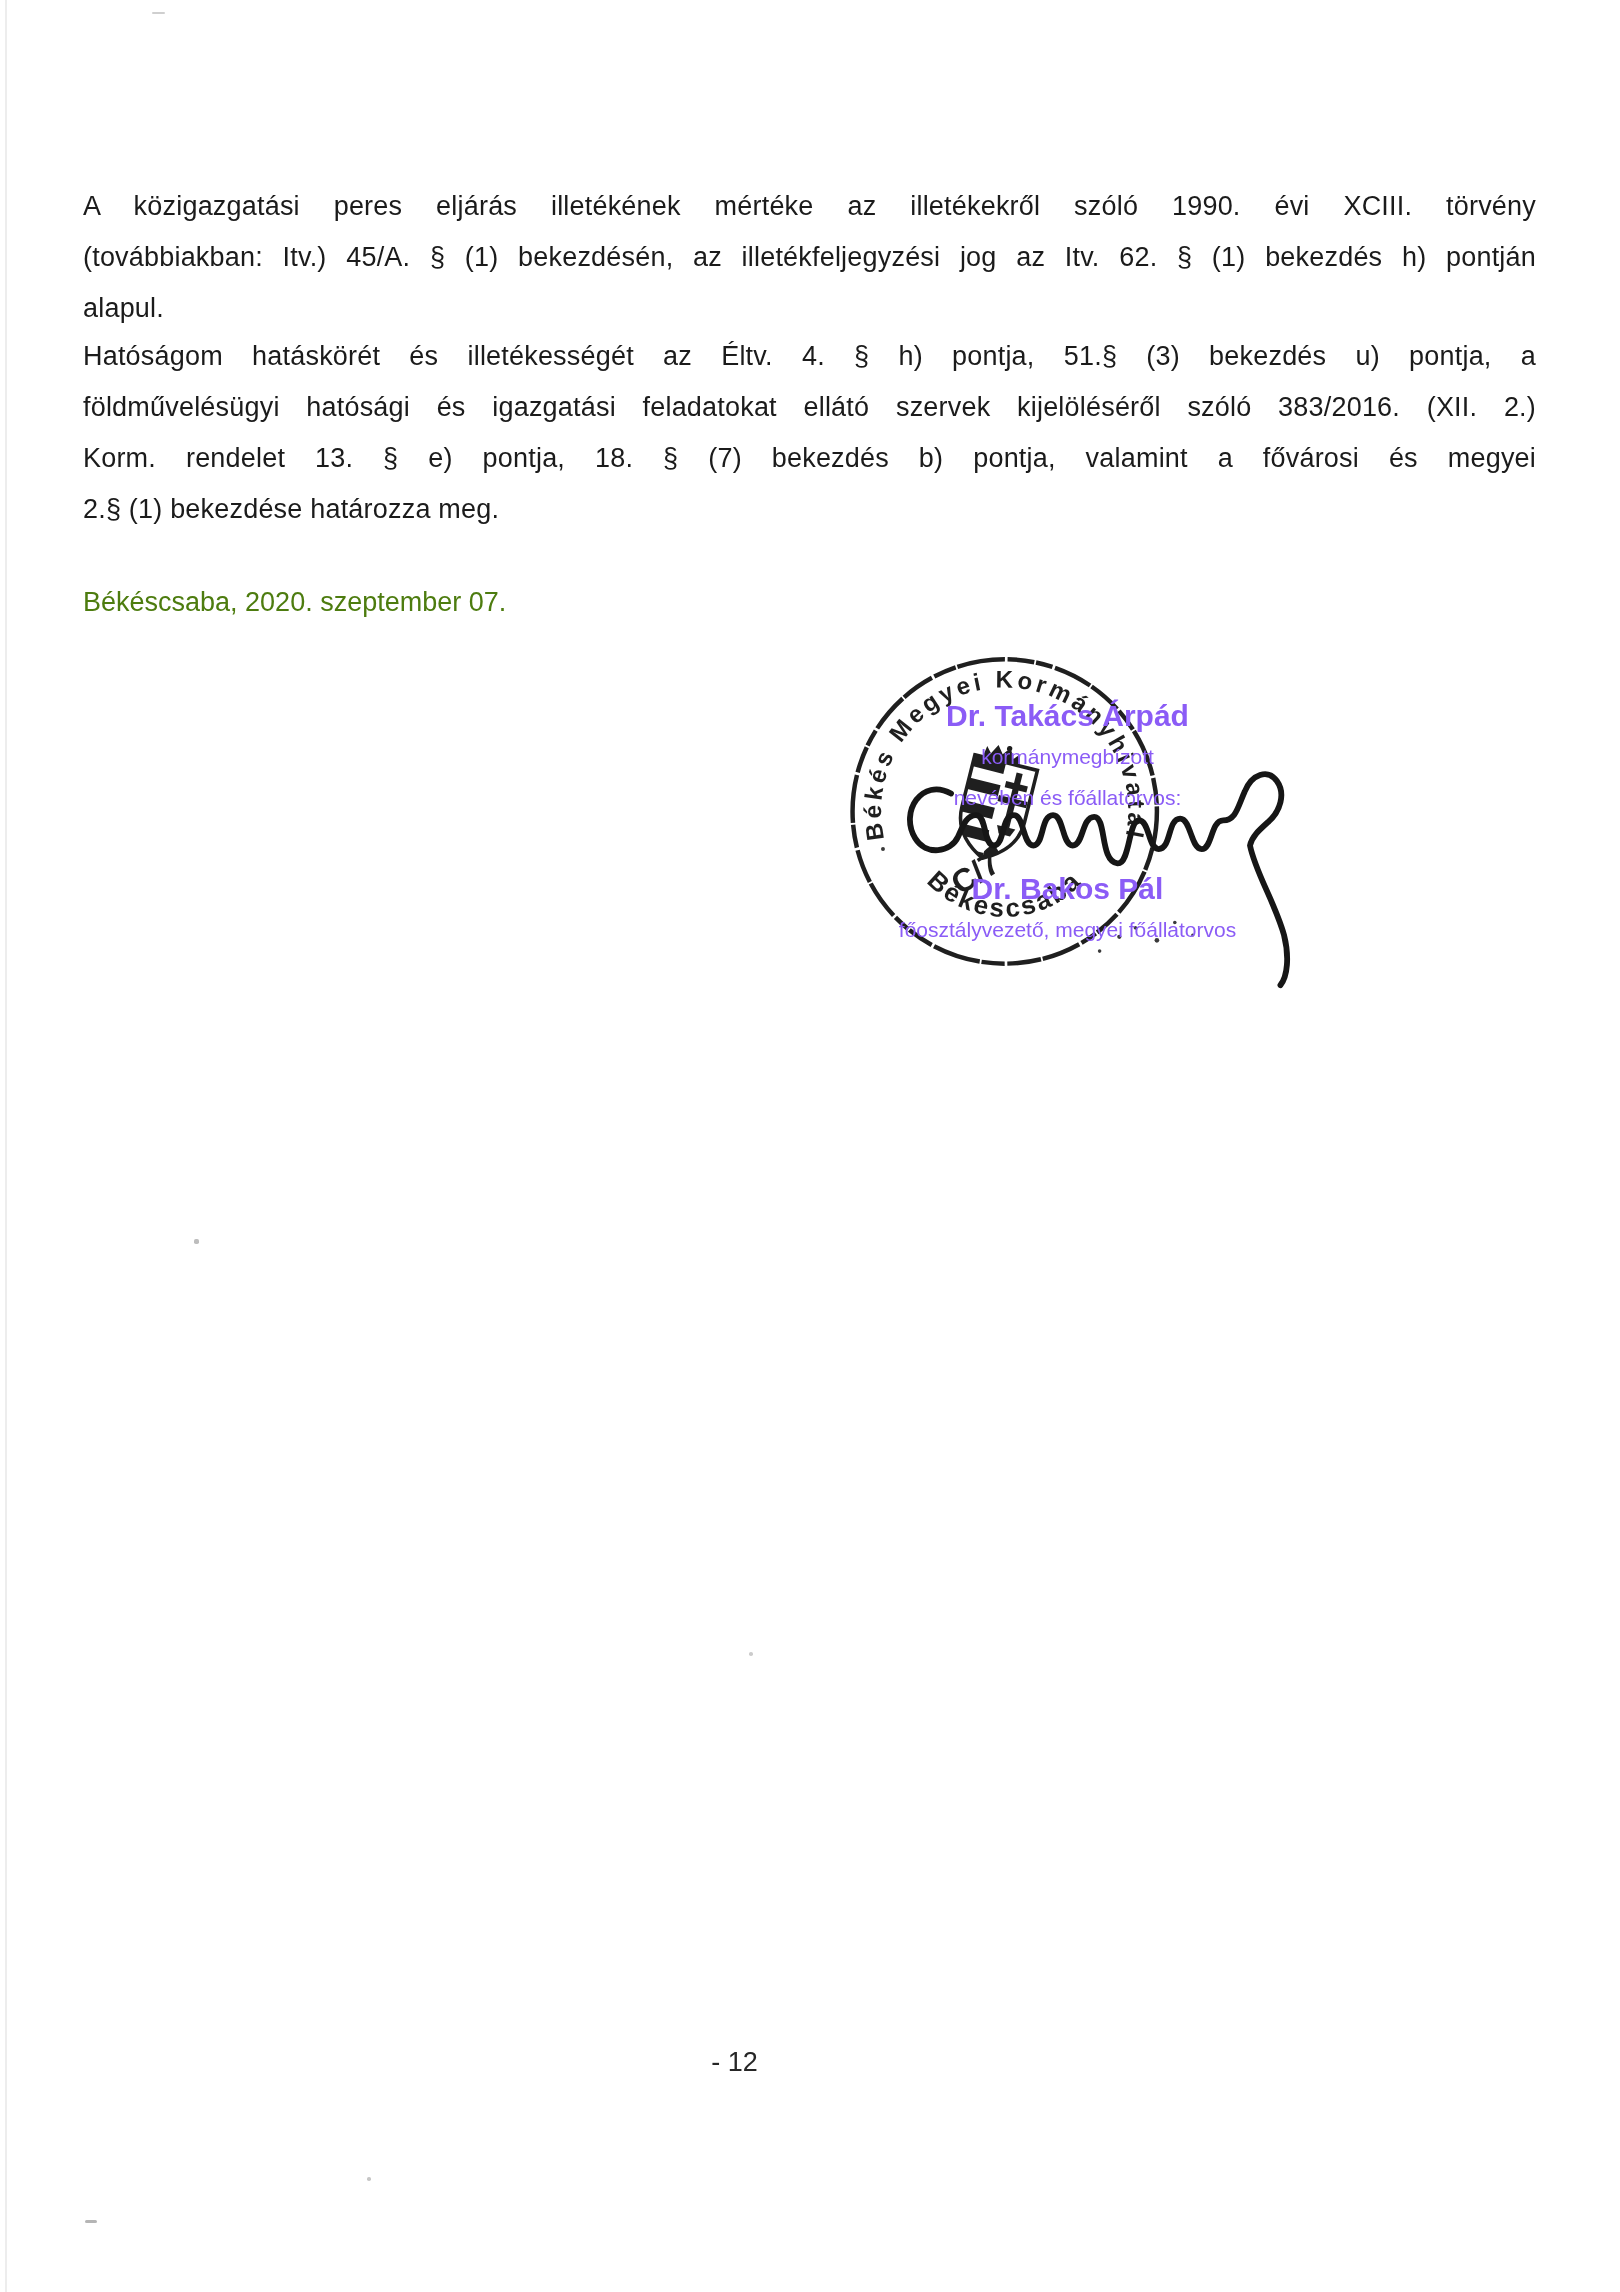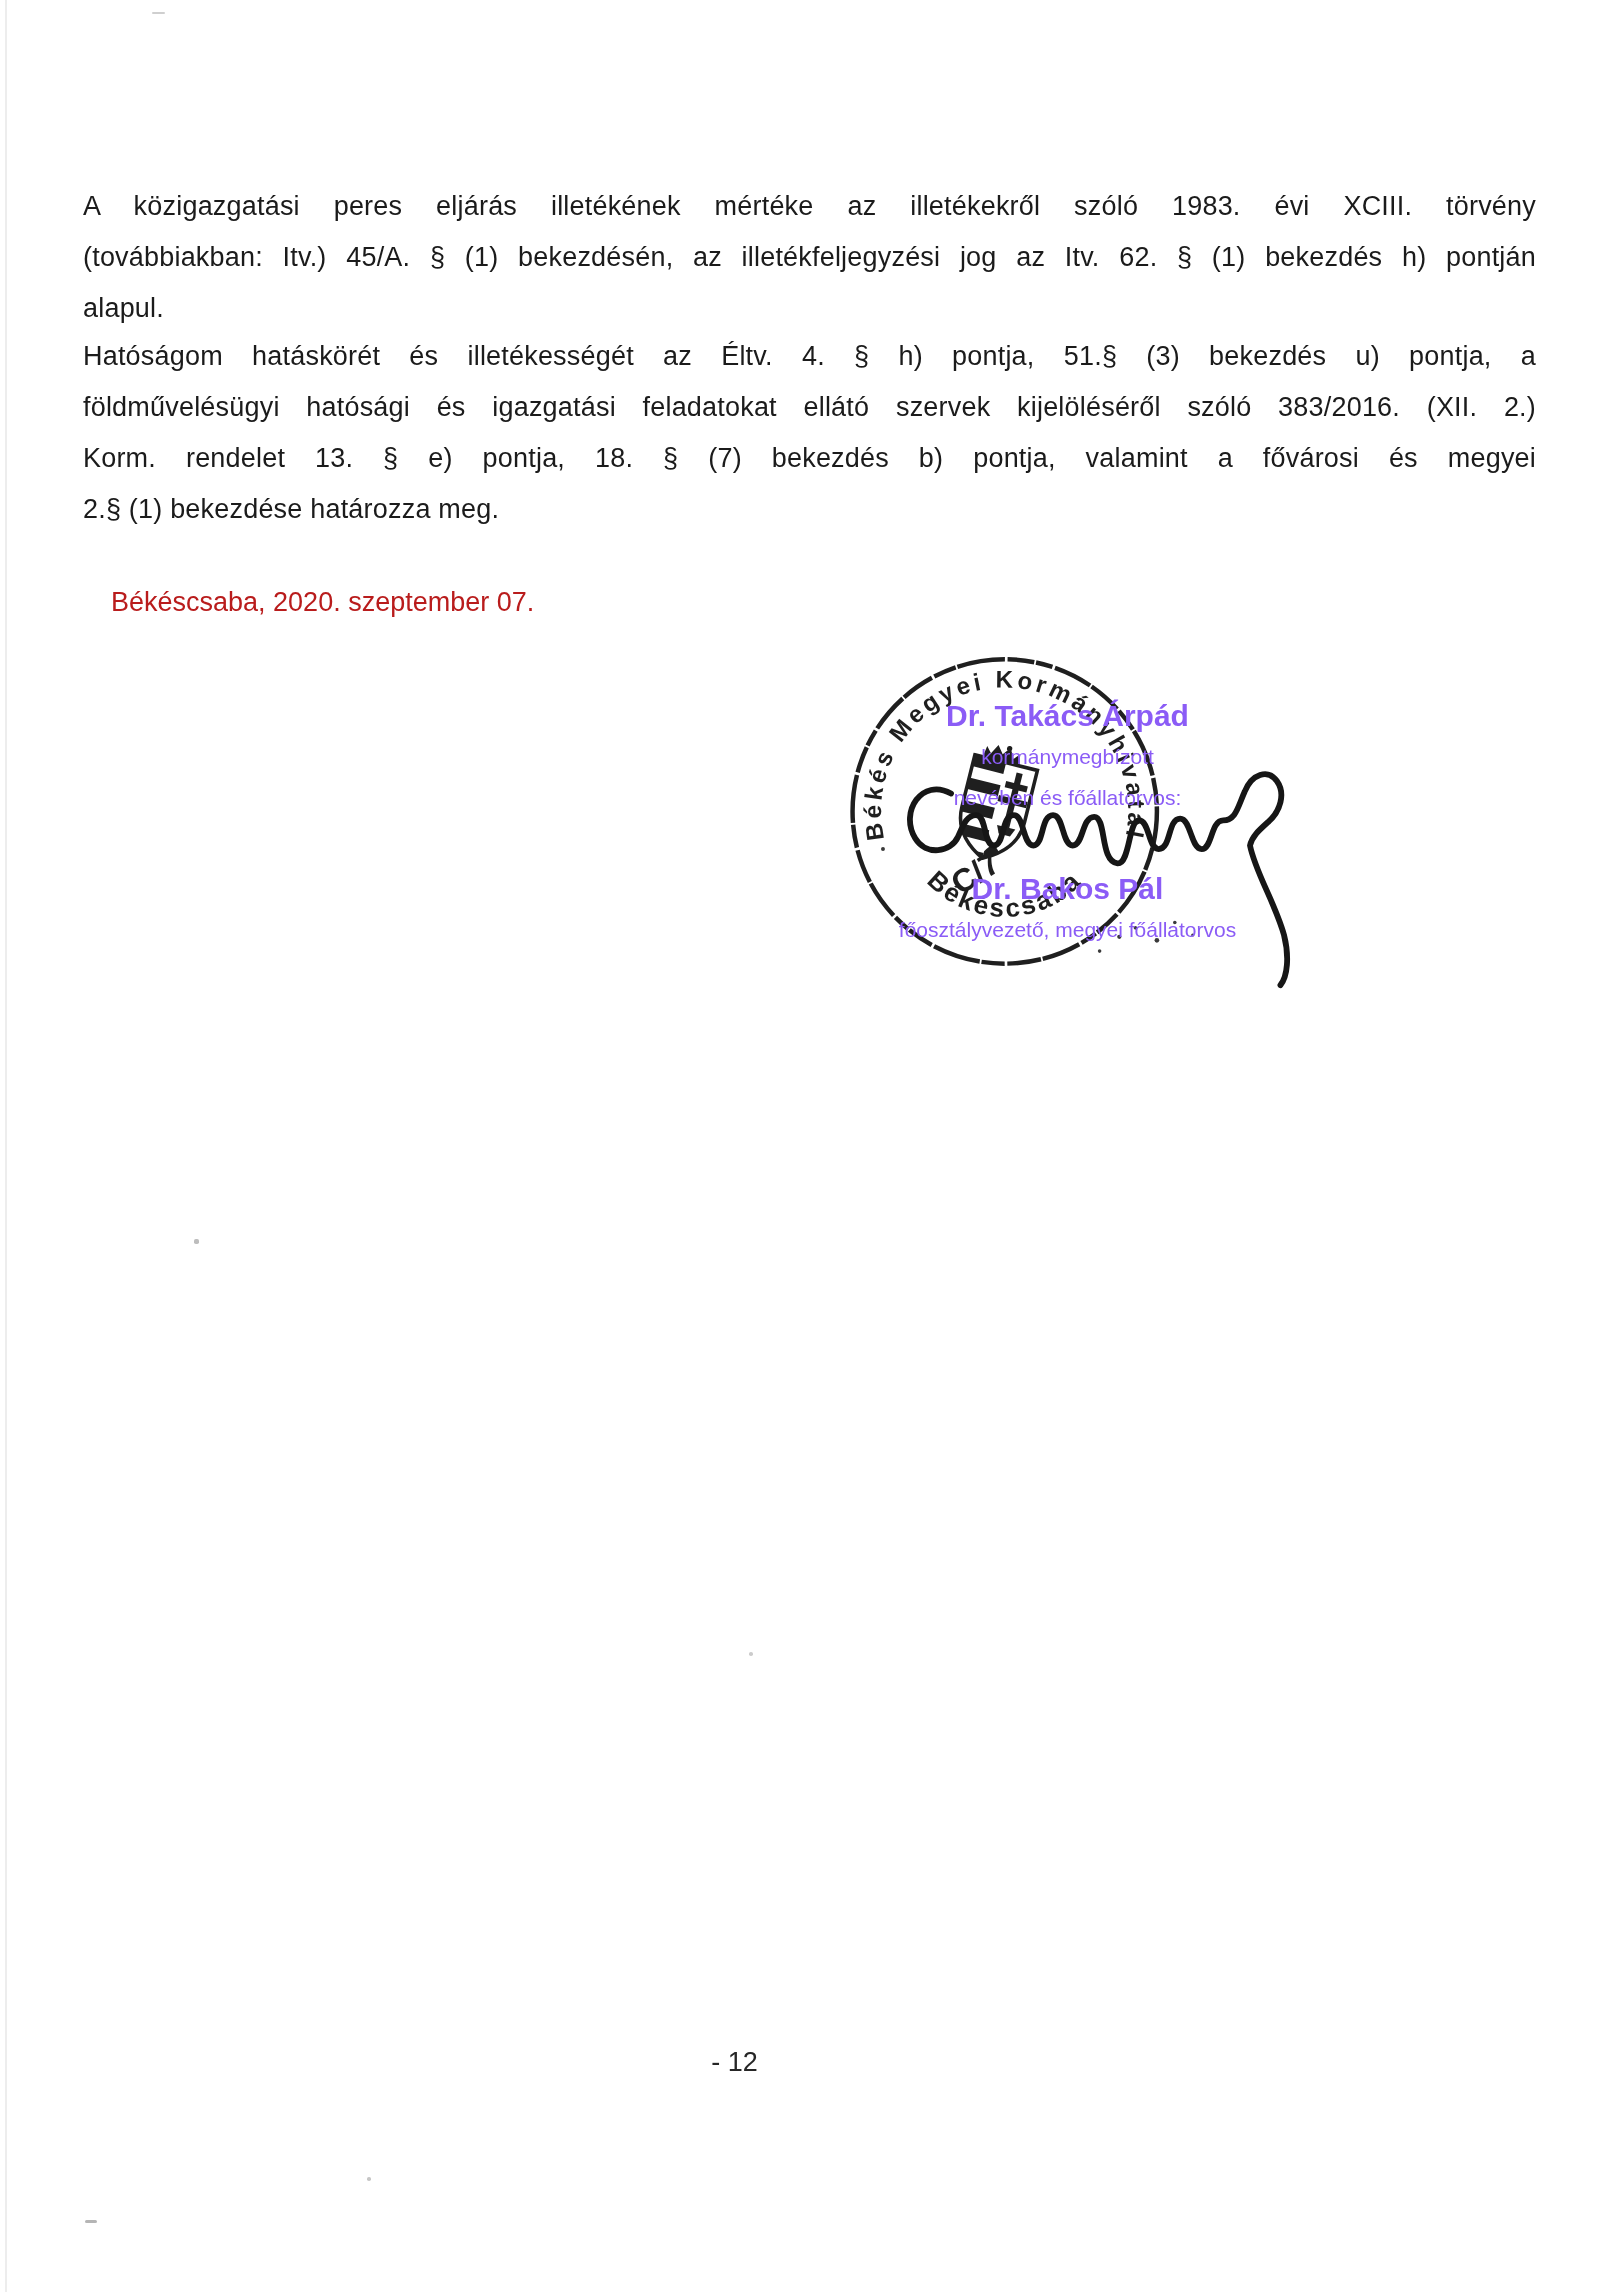--- a/index.html
+++ b/index.html
@@ -18,21 +18,21 @@
   .para{
     position:absolute;left:83px;width:1453px;
     font-size:27px;line-height:51px;
     letter-spacing:0.2px;
     color:#1b1b1b;
   }
   .jline{text-align:justify;text-align-last:justify;}
   .jline-last{text-align-last:left;}
   .dateline{
     position:absolute;left:83px;top:584px;
-    font-size:27px;line-height:36px;color:#b91c1c;margin-left:28px;
+    font-size:27px;line-height:36px;color:#4d7c0f;
   }
   .sig-block{
     position:absolute;left:799px;top:695px;width:537px;
     text-align:center;color:#8b5cf6;
   }
   .sig-name{font-size:30px;font-weight:bold;line-height:41px;}
   .sig-title{font-size:21px;line-height:41px;}
   .sig-deputy{margin-top:50px;}
   .stamp-svg,.sign-svg{position:absolute;left:806px;top:627px;}
   .sig-block{z-index:3;}
@@ -45,21 +45,21 @@
   .speck{position:absolute;border-radius:1.8px;}
 </style>
 </head>
 <body>
 
 <div class="page">
 
   <div class="scan-edge"></div>
 
   <div class="para" style="top:181px;">
-    <div class="jline">A közigazgatási peres eljárás illetékének mértéke az illetékekről szóló 1983. évi XCIII. törvény</div>
+    <div class="jline">A közigazgatási peres eljárás illetékének mértéke az illetékekről szóló 1990. évi XCIII. törvény</div>
     <div class="jline">(továbbiakban: Itv.) 45/A. § (1) bekezdésén, az illetékfeljegyzési jog az Itv. 62. § (1) bekezdés h) pontján</div>
     <div class="jline jline-last">alapul.</div>
   </div>
 
   <div class="para" style="top:331px;">
     <div class="jline">Hatóságom hatáskörét és illetékességét az Éltv. 4. § h) pontja, 51.§ (3) bekezdés u) pontja, a</div>
     <div class="jline">földművelésügyi hatósági és igazgatási feladatokat ellátó szervek kijelöléséről szóló 383/2016. (XII. 2.)</div>
     <div class="jline">Korm. rendelet 13. § e) pontja, 18. § (7) bekezdés b) pontja, valamint a fővárosi és megyei</div>
     <div class="jline jline-last">2.§ (1) bekezdése határozza meg.</div>
   </div>

